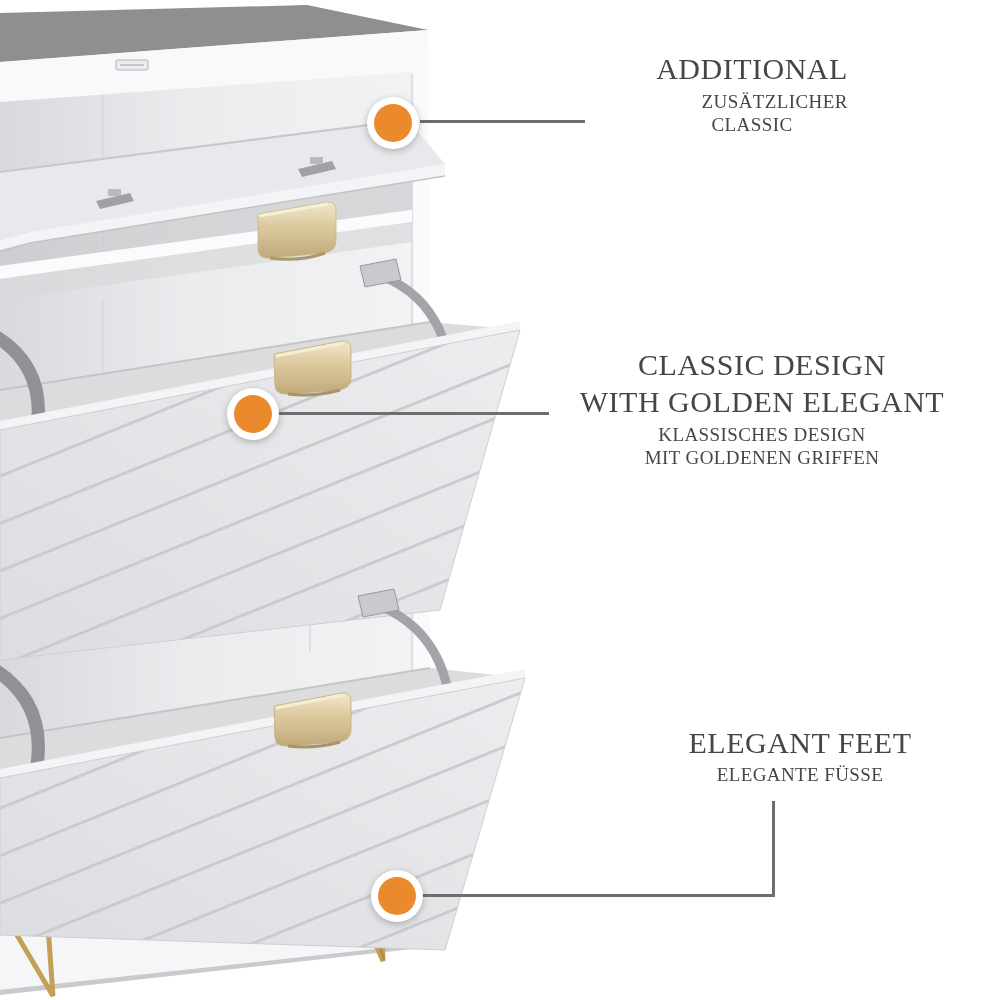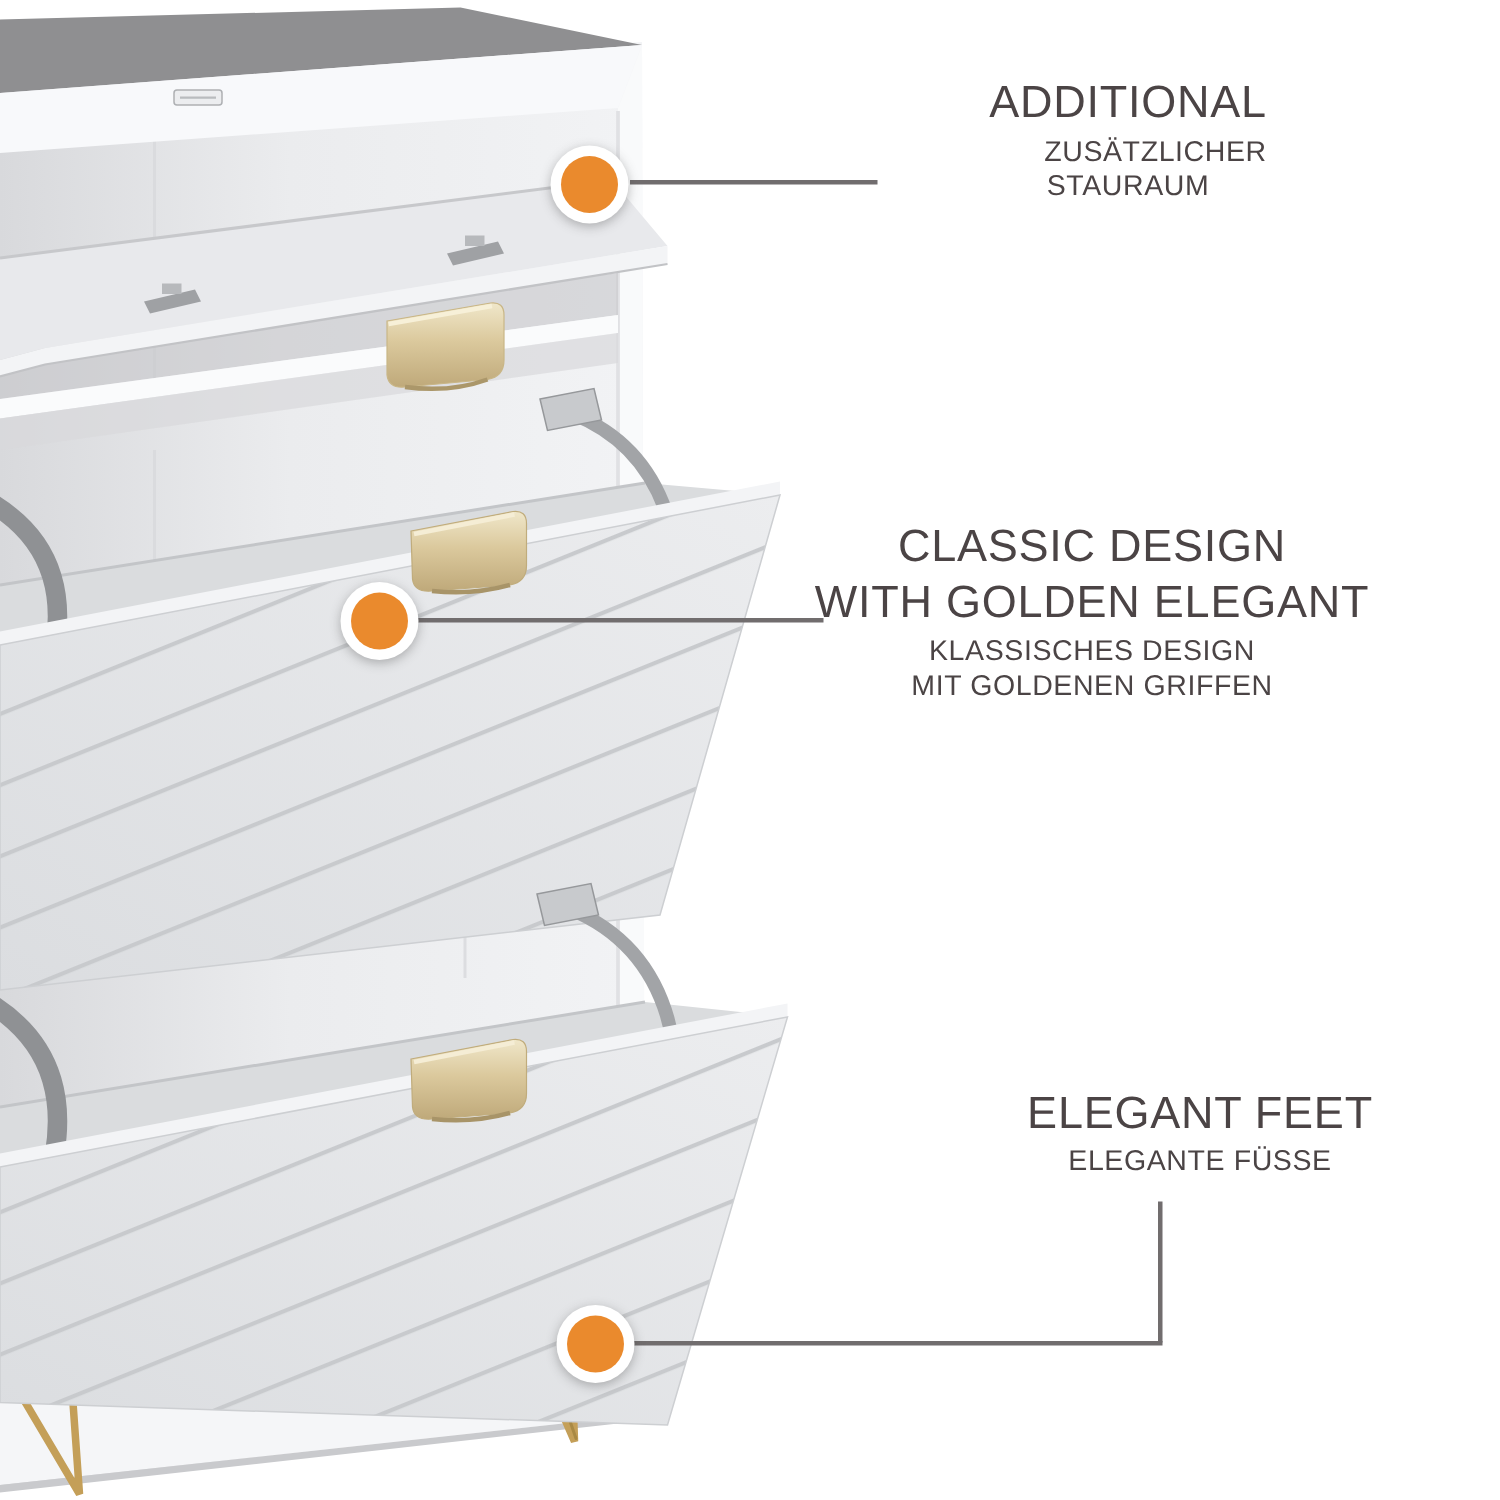--- a/index.html
+++ b/index.html
@@ -1,17 +1,17 @@
 <!DOCTYPE html>
 <html><head>
 <meta charset="utf-8">
 <style>
   html,body{margin:0;padding:0;background:#ffffff;}
   .stage{position:relative;width:1000px;height:1000px;background:#ffffff;overflow:hidden;
-         font-family:Liberation Sans, sans-serif;}
+         font-family:Liberation Serif, serif;}
   .cabinet-svg{position:absolute;left:0;top:0;}
   
   .cline{position:absolute;background:#716D6E;}
   
   .hotspot{position:absolute;width:52px;height:52px;border-radius:50%;background:#ffffff;
            box-shadow:0 2px 7px rgba(60,60,60,.35);display:flex;align-items:center;justify-content:center;cursor:pointer;}
   .hotspot .dot{width:38px;height:38px;border-radius:50%;background:#EA8A2D;}
   
   .label{position:absolute;transform:translateX(-50%);text-align:center;color:#4B4445;white-space:nowrap;}
   .label .t{font-size:30px;line-height:37px;letter-spacing:.5px;}
@@ -167,24 +167,24 @@
   <div class="hotspot" style="left:227px;top:388px;">
     <div class="dot"></div>
   </div>
   <div class="hotspot" style="left:371px;top:870px;">
     <div class="dot"></div>
   </div>
 
   <div class="label" style="left:752px;top:50px;">
     <div class="t">ADDITIONAL</div>
     <div class="s" style="margin-top:3px;text-align:right;">ZUSÄTZLICHER</div>
-    <div class="s">STAURAUM</div>
+    <div class="s">CLASSIC</div>
   </div>
 
-  <div class="label" style="left:728px;top:346px;">
+  <div class="label" style="left:762px;top:346px;">
     <div class="t">CLASSIC DESIGN</div>
     <div class="t">WITH GOLDEN ELEGANT</div>
     <div class="s" style="margin-top:3px;">KLASSISCHES DESIGN</div>
     <div class="s">MIT GOLDENEN GRIFFEN</div>
   </div>
 
   <div class="label" style="left:772px;top:724px;margin-left:28px;">
     <div class="t">ELEGANT FEET</div>
     <div class="s" style="margin-top:2px;text-align:center;">ELEGANTE FÜSSE</div>
   </div>

